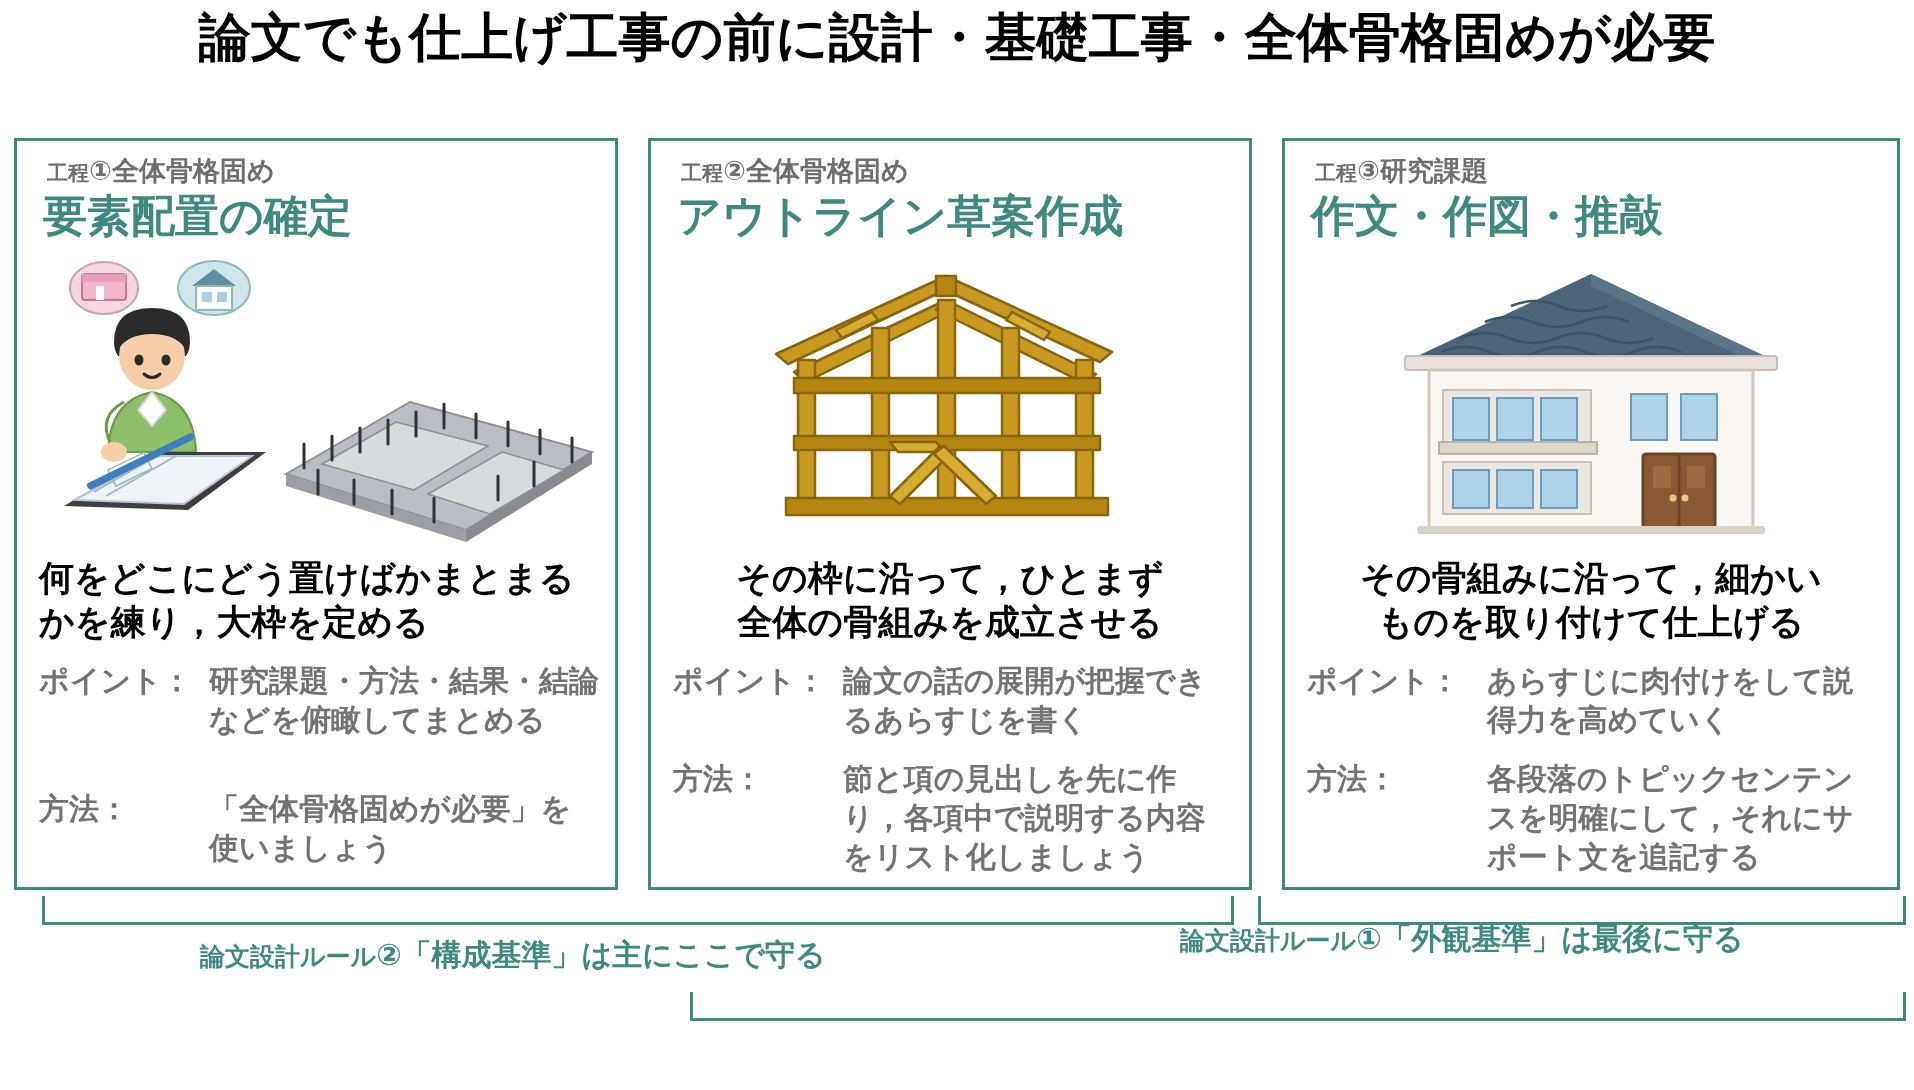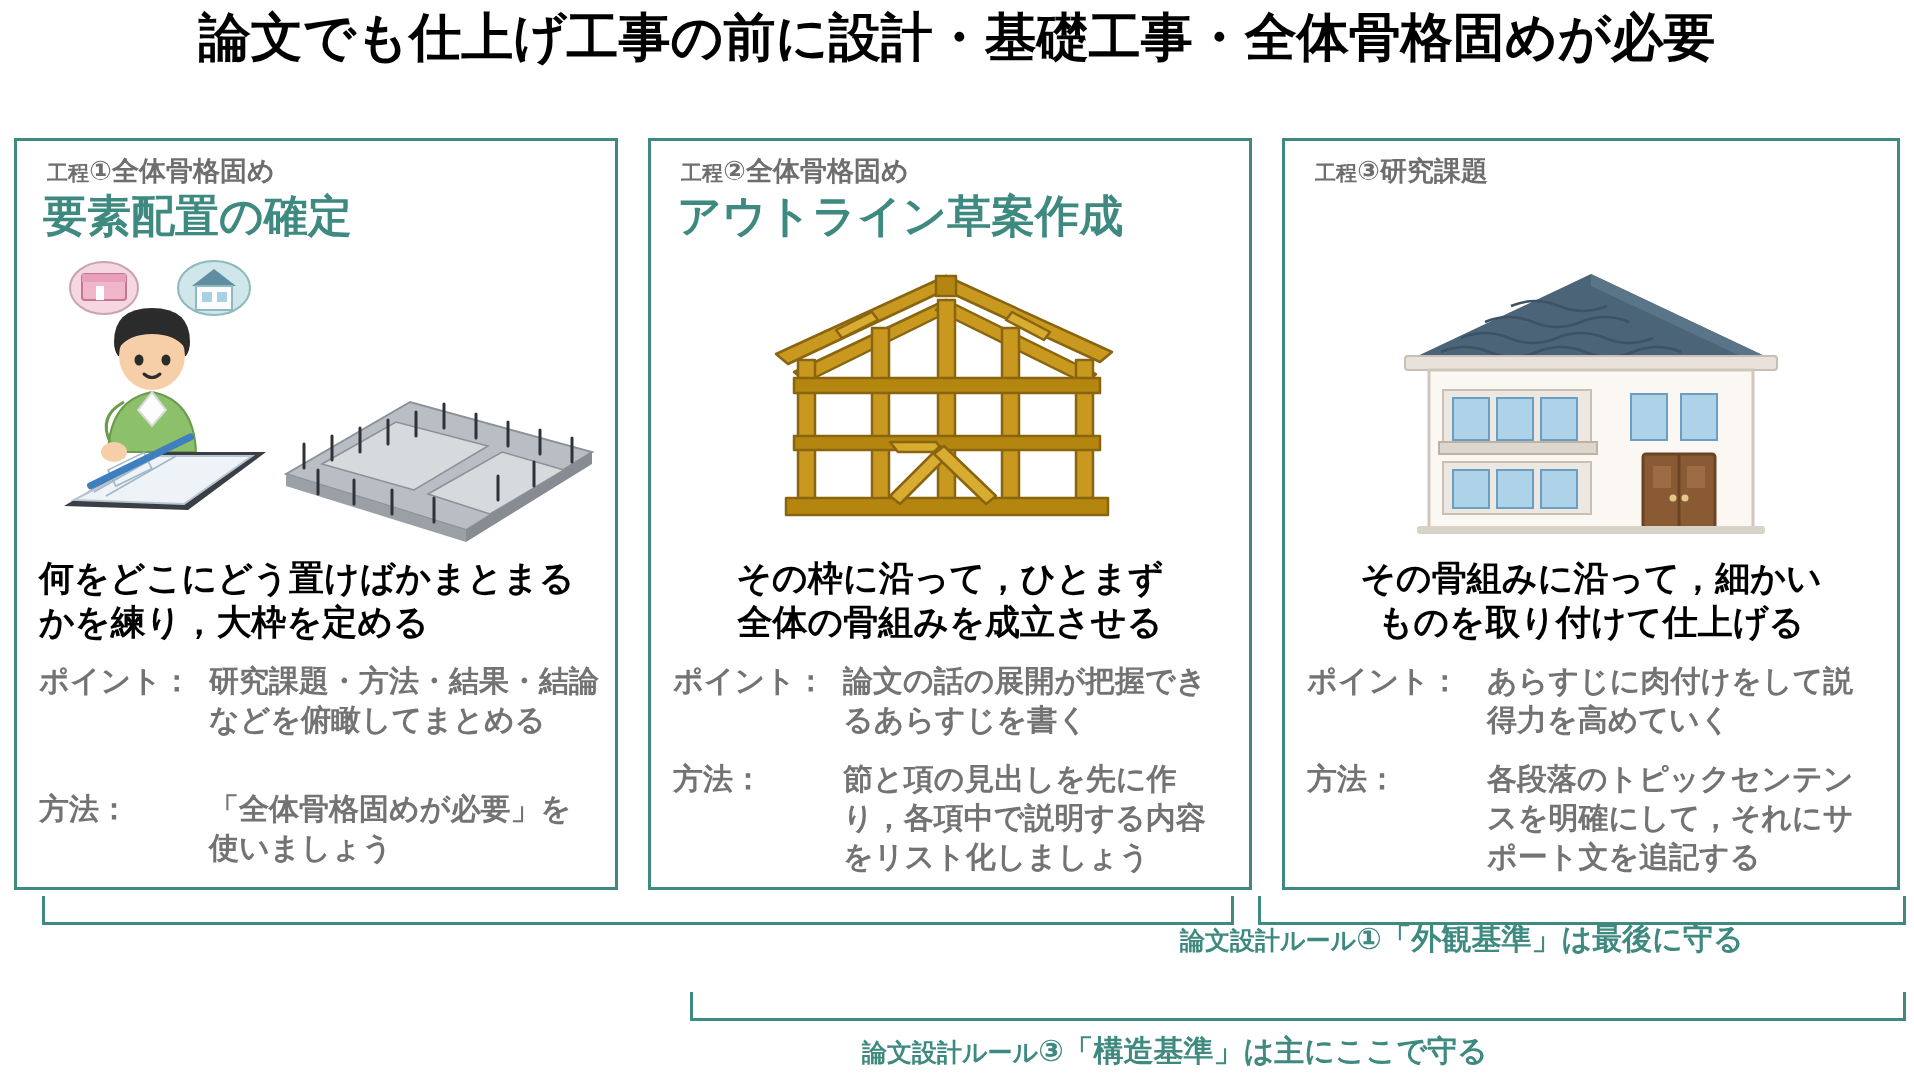--- a/index.html
+++ b/index.html
@@ -266,20 +266,21 @@
     <div class="kv kv-method">
       <span class="k">方法：</span>
       <span class="v">節と項の見出しを先に作り，各項中で説明する内容をリスト化しましょう</span>
     </div>
   </div>
 
   <div class="panel" id="panel-3">
     <div class="stage-label">
       <span class="small">工程</span><span>③</span><span>研究課題</span>
     </div>
+    <div class="panel-title">作文・作図・推敲</div>
 
     <div class="illus">
       <svg width="420" height="290" viewBox="0 0 420 290">
 
         <g>
           <polygon points="210,18 392,104 28,104" fill="#4c6477"></polygon>
           <polygon points="210,18 392,104 368,104 210,30" fill="#5b7588"></polygon>
           <g stroke="#3c5265" stroke-width="2.5" fill="none">
             <path d="M60 96 q24 -10 48 0 q24 10 48 0 q24 -10 48 0 q24 10 48 0 q24 -10 48 0"></path>
             <path d="M80 82 q24 -10 48 0 q24 10 48 0 q24 -10 48 0 q24 10 48 0"></path>
@@ -339,32 +340,32 @@
       <span class="k">方法：</span>
       <span class="v">各段落のトピックセンテンスを明確にして，それにサポート文を追記する</span>
     </div>
   </div>
 
   <div class="bracket" id="bracket-2">
     <div class="tick-l"></div>
     <div class="line"></div>
     <div class="tick-r"></div>
   </div>
+  <div class="brk-label" id="label-2">
+    <span class="thin">論文設計ルール</span><span>②</span><span>「構成基準」は主にここで守る</span>
+  </div>
 
   <div class="bracket" id="bracket-1">
     <div class="tick-l"></div>
     <div class="line"></div>
     <div class="tick-r"></div>
   </div>
   <div class="brk-label" id="label-1">
     <span class="thin">論文設計ルール</span><span>①</span><span>「外観基準」は最後に守る</span>
   </div>
 
   <div class="bracket" id="bracket-3">
     <div class="tick-l"></div>
     <div class="line"></div>
     <div class="tick-r"></div>
   </div>
-  <div class="brk-label" id="label-3">
-    <span class="thin">論文設計ルール</span><span>③</span><span>「構造基準」は主にここで守る</span>
-  </div>
 
 </div>
 
 </body></html>

